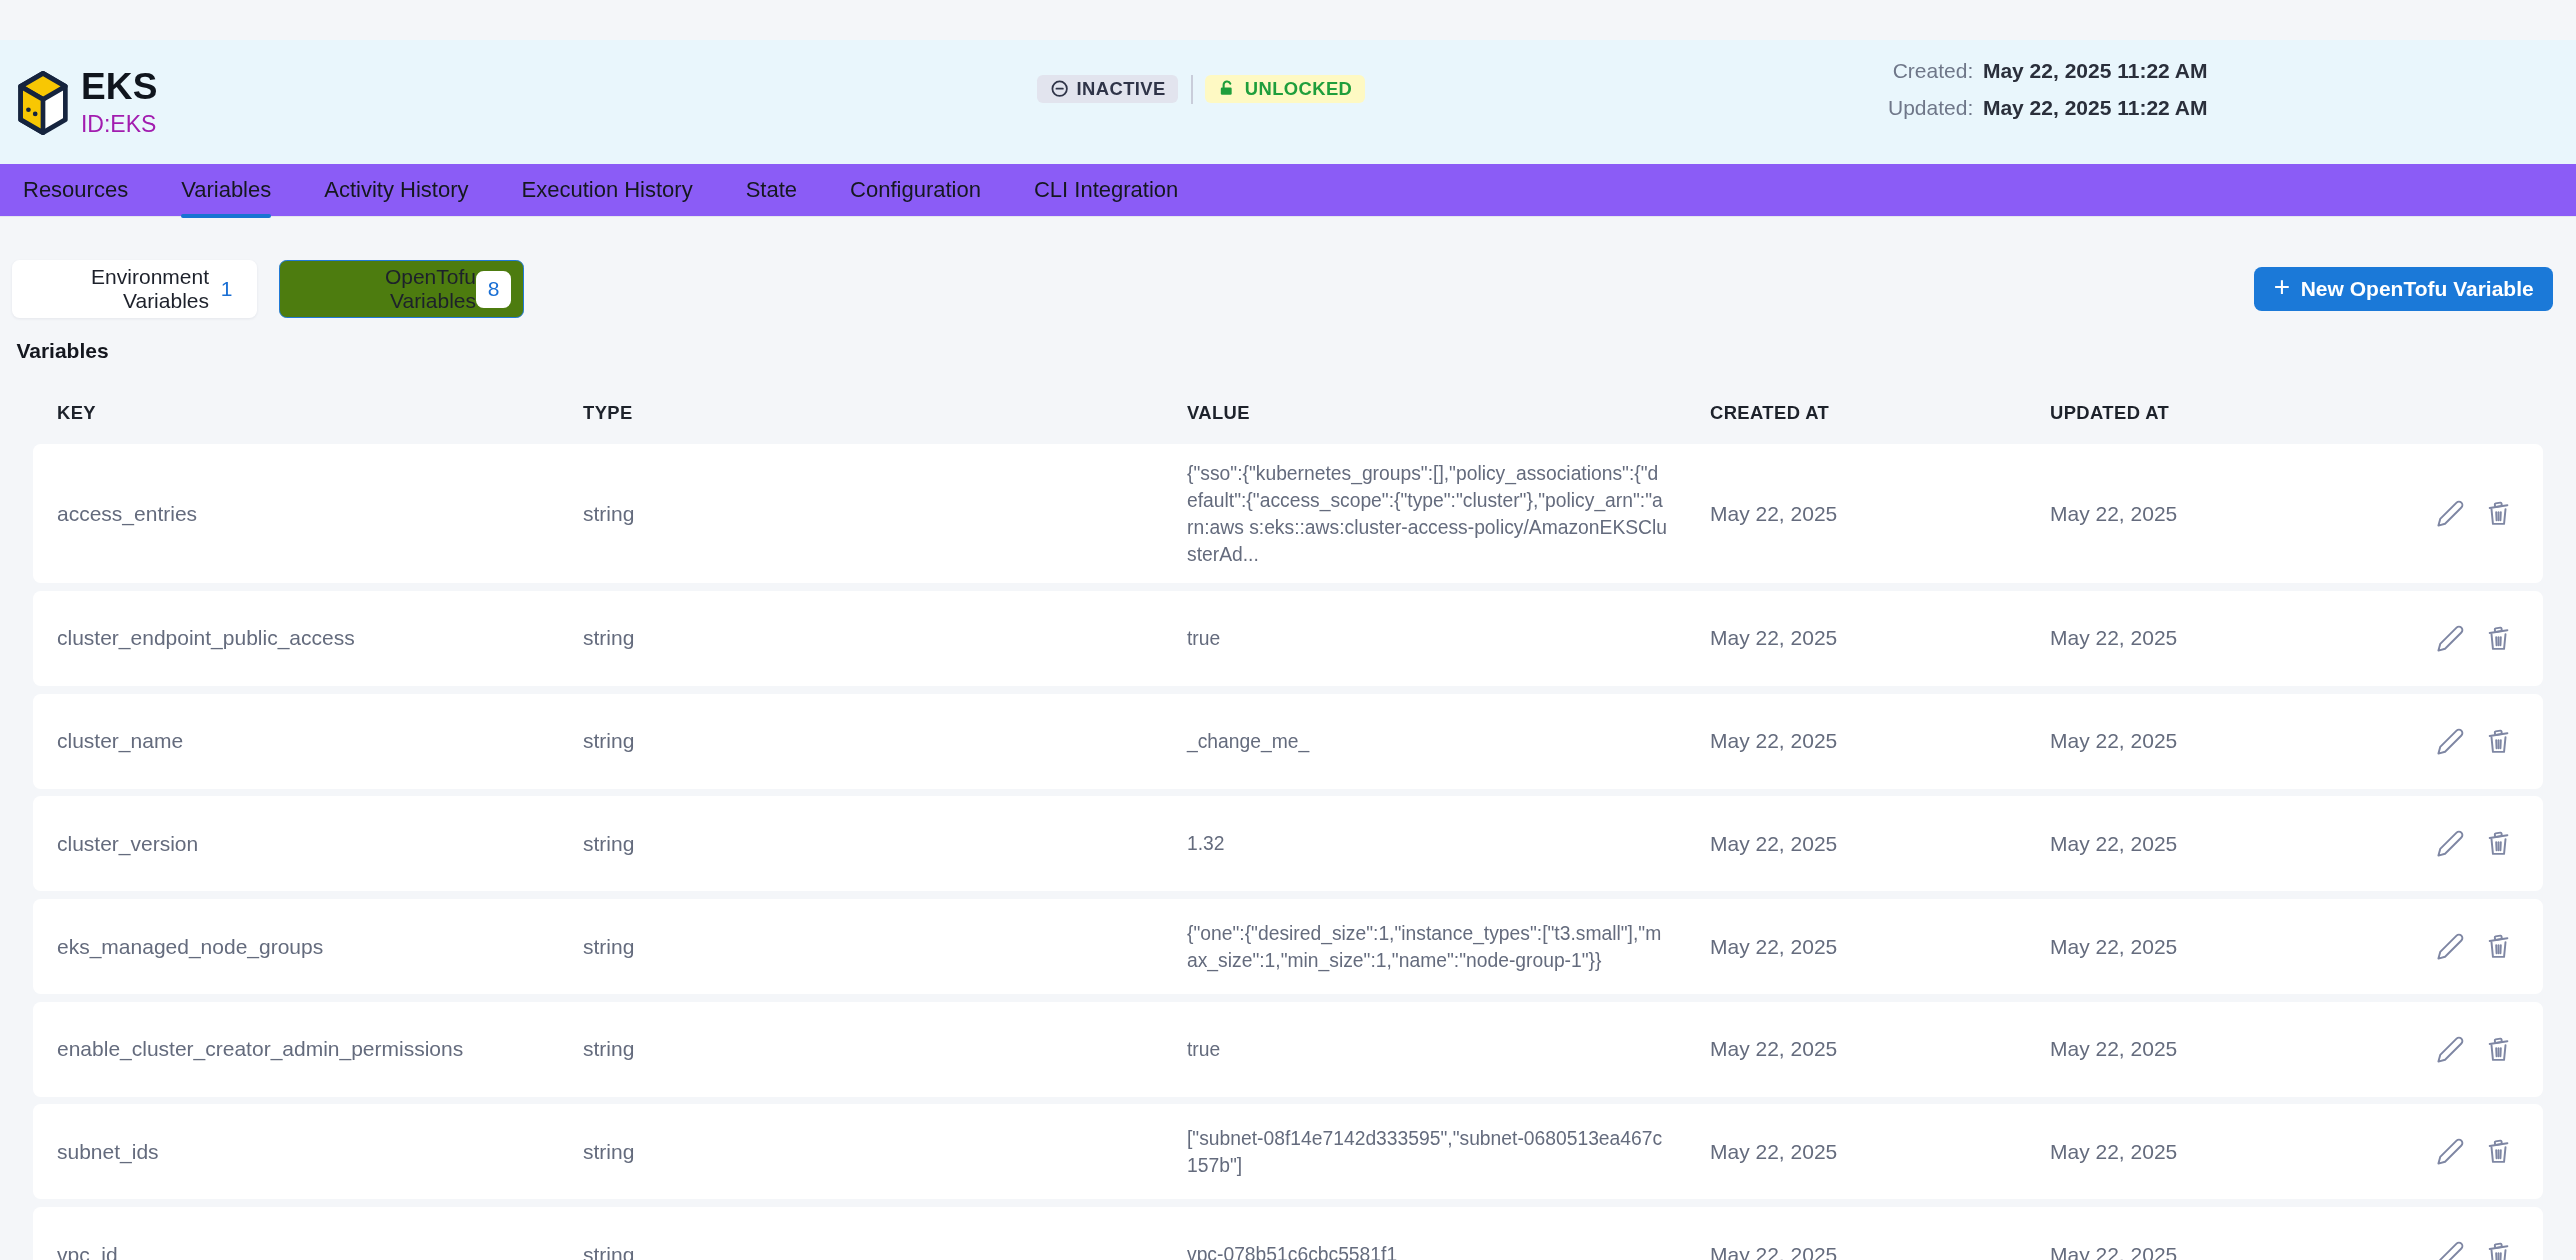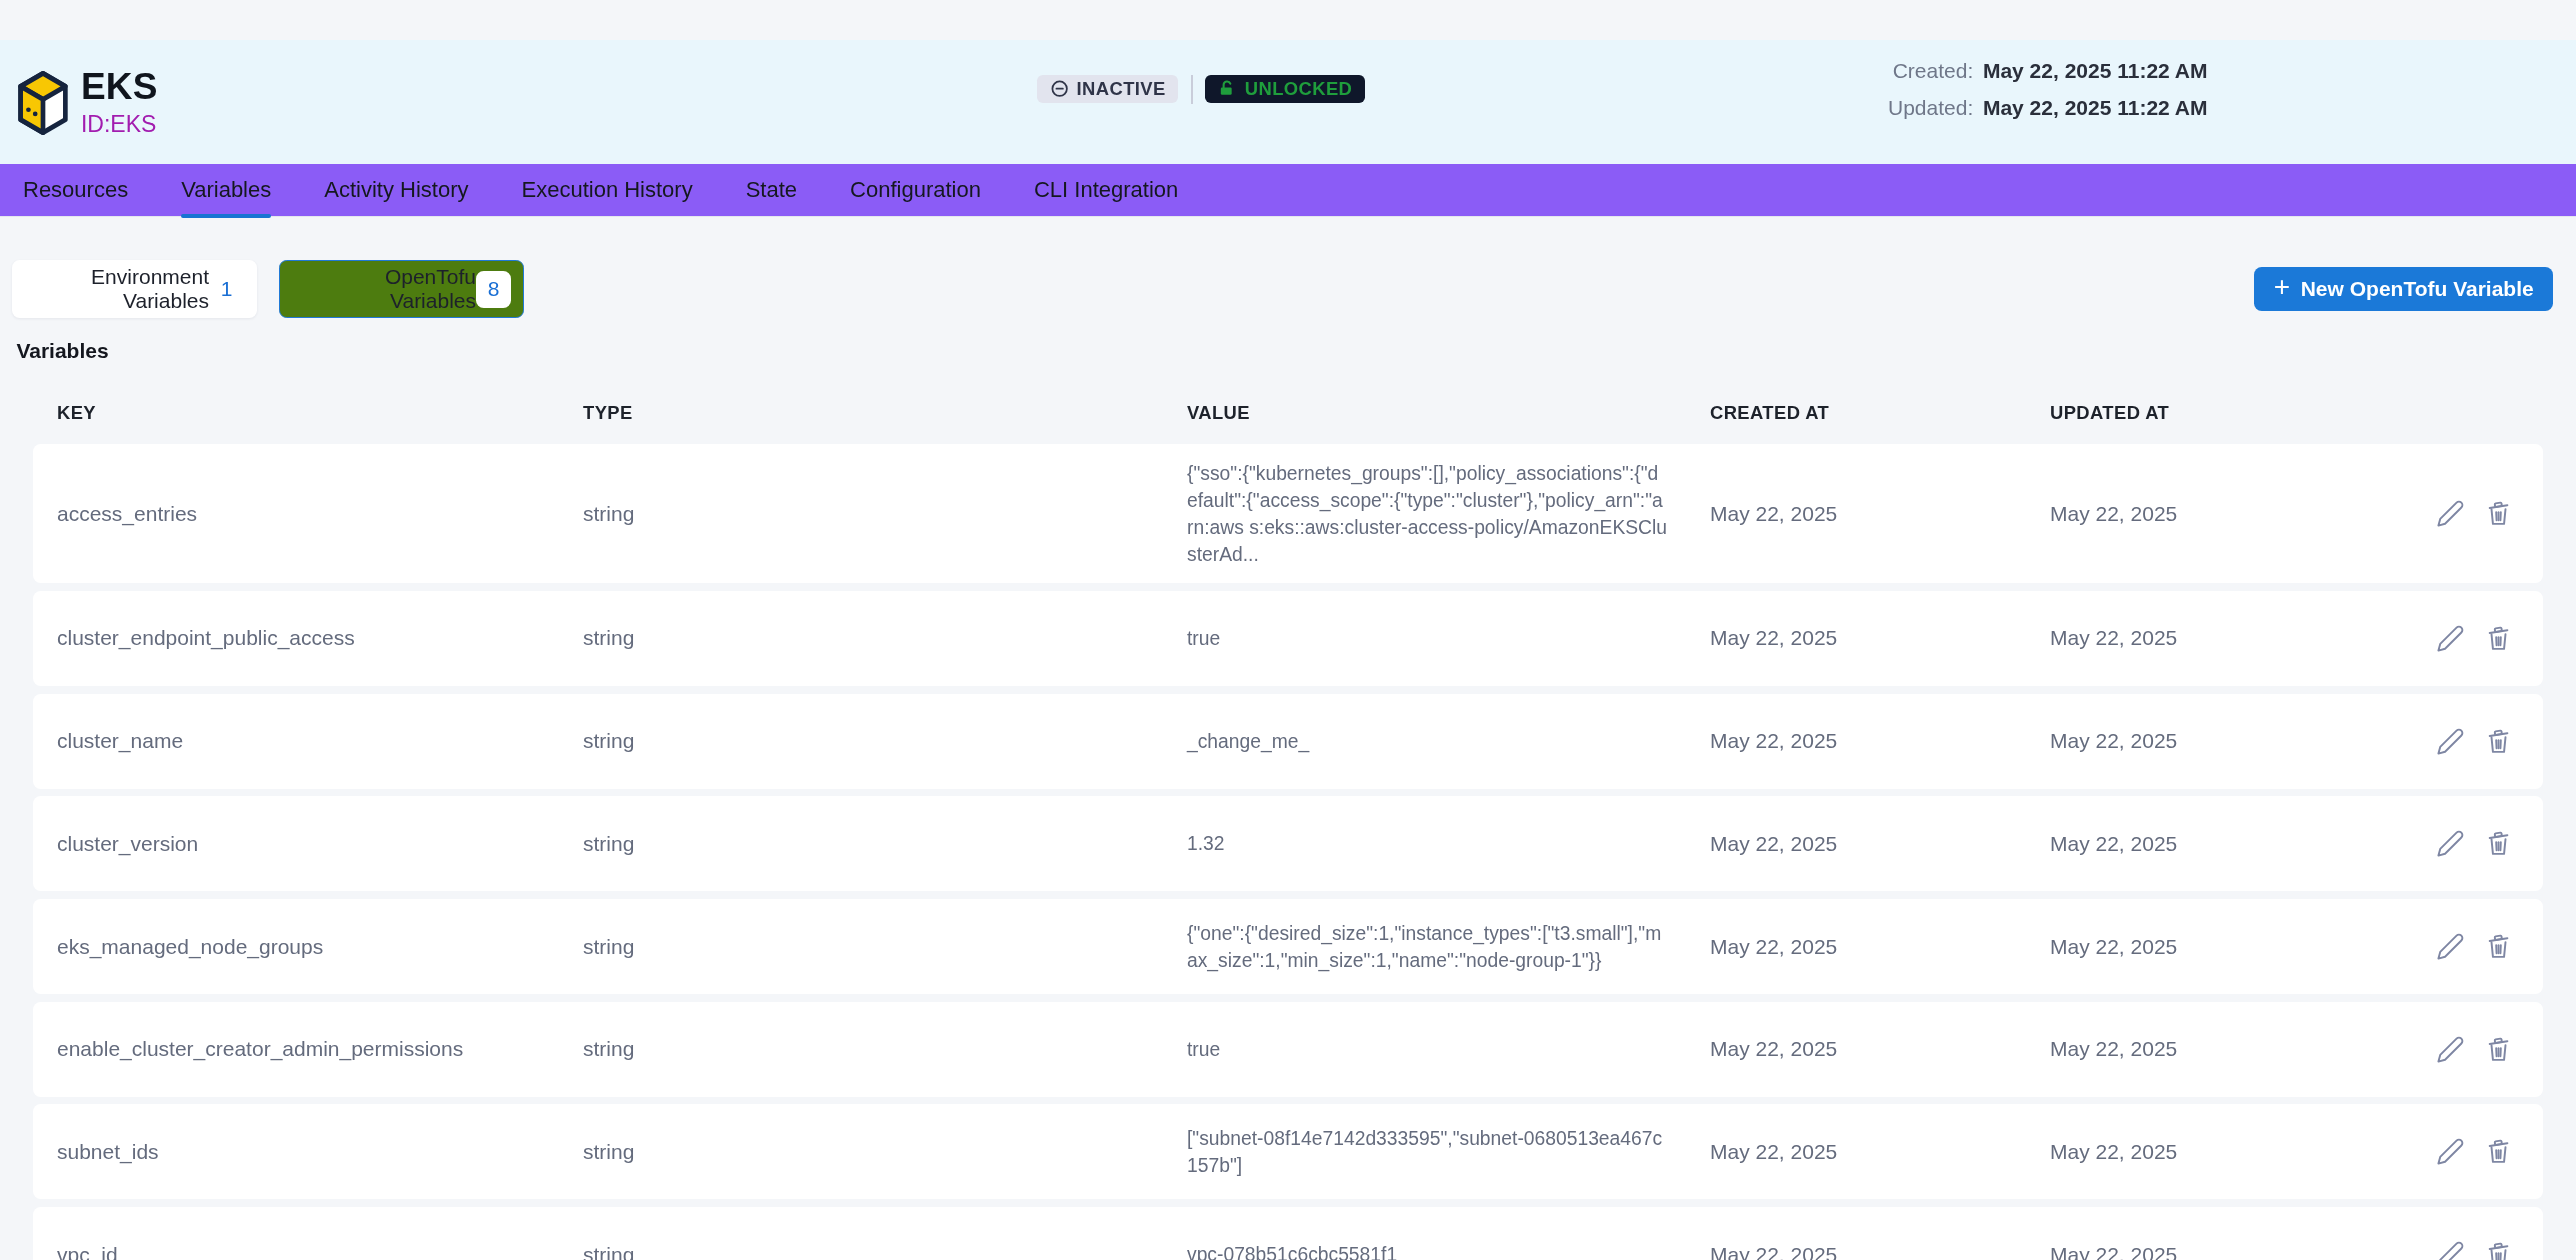--- a/index.html
+++ b/index.html
@@ -19,21 +19,21 @@
   .title-block { margin-left:11.6px; }
   .page-title { font-size:37px; font-weight:700; color:#10151d; line-height:41px; letter-spacing:0.2px; }
   .page-subtitle { font-size:23px; color:#a21caf; margin-top:3.9px; }
 
   .status-badges { position:absolute; left:1037px; top:35px; display:flex; align-items:flex-start; gap:12.6px; }
   .badge { display:inline-flex; align-items:center; gap:7.7px; height:28px; padding:0 12.6px;
            border-radius:5.8px; font-size:18.4px; font-weight:700; letter-spacing:0.4px; }
   .badge svg { width:19.3px; height:19.3px; }
   .badge-inactive { background:#e2e4ee; color:#2f3448; }
   .badge-divider { width:1.9px; height:29px; background:#c9cdda; }
-  .badge-unlocked { background:#0f172a; color:#1f9e3c; }
+  .badge-unlocked { background:#fef9c3; color:#1f9e3c; }
 
   .meta { position:absolute; left:1888px; top:19.3px; display:grid;
           grid-template-columns:auto auto; column-gap:9.7px; row-gap:12.6px; font-size:21px; }
   .meta .lbl { color:#6f7789; text-align:right; }
   .meta .val { color:#2a2f3b; font-weight:600; }
 
   .header-actions { position:absolute; right:21px; top:34px; display:flex; gap:12.6px; }
   .btn-outline {
     height:39px; padding:0 16.4px; background:#ffffff; border:1.9px solid #2174d3; border-radius:7.7px;
     color:#1a70d6; font-family:inherit; font-size:21px; font-weight:700; cursor:pointer;

